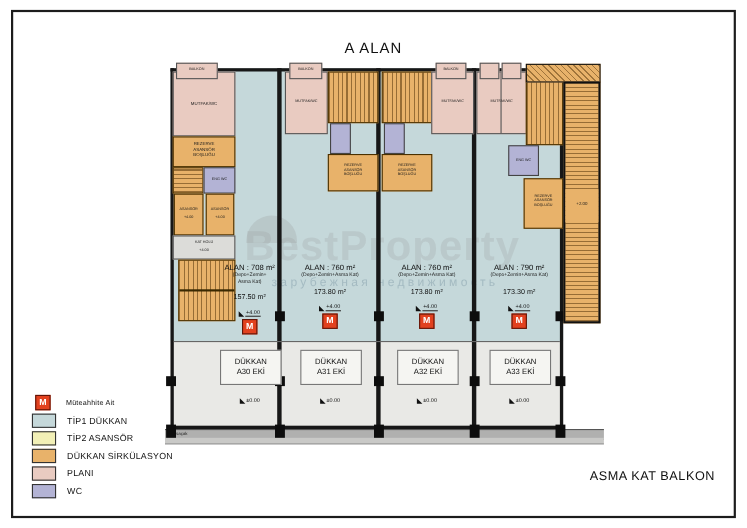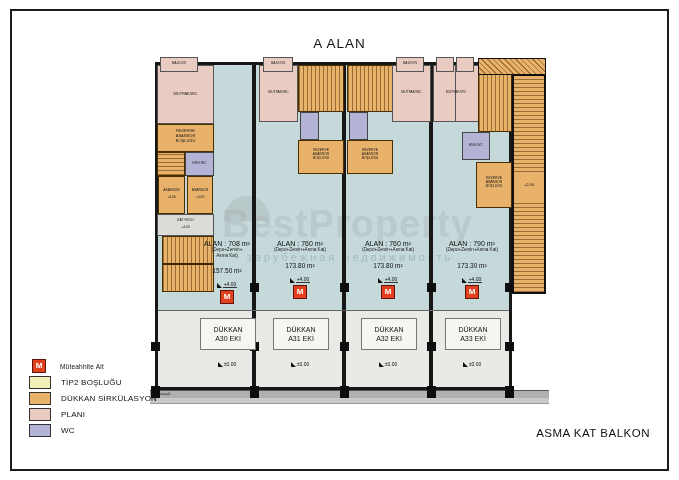--- a/index.html
+++ b/index.html
@@ -236,22 +236,26 @@
     </div>
     <div class="lvl2"><span class="tri"></span><span class="num">±0.00</span></div>
   </div>
 
   <div class="legend">
     <div class="lrow">
       <div class="lm" style="background: rgb(226, 65, 31);">M</div>
       <div class="llabel mlabel">Müteahhite Ait</div>
     </div>
     <div class="lrow">
+      <div class="sw" style="background: rgb(197, 216, 218);"></div>
+      <div class="llabel">TİP1 DÜKKAN</div>
+    </div>
+    <div class="lrow">
       <div class="sw" style="background: rgb(242, 240, 182);"></div>
-      <div class="llabel">TİP2 BOŞLUĞU</div>
+      <div class="llabel">TİP2 ASANSÖR</div>
     </div>
     <div class="lrow">
       <div class="sw" style="background: rgb(232, 178, 106);"></div>
       <div class="llabel">DÜKKAN SİRKÜLASYON</div>
     </div>
     <div class="lrow">
       <div class="sw" style="background: rgb(233, 203, 193);"></div>
       <div class="llabel">PLANI</div>
     </div>
     <div class="lrow">

